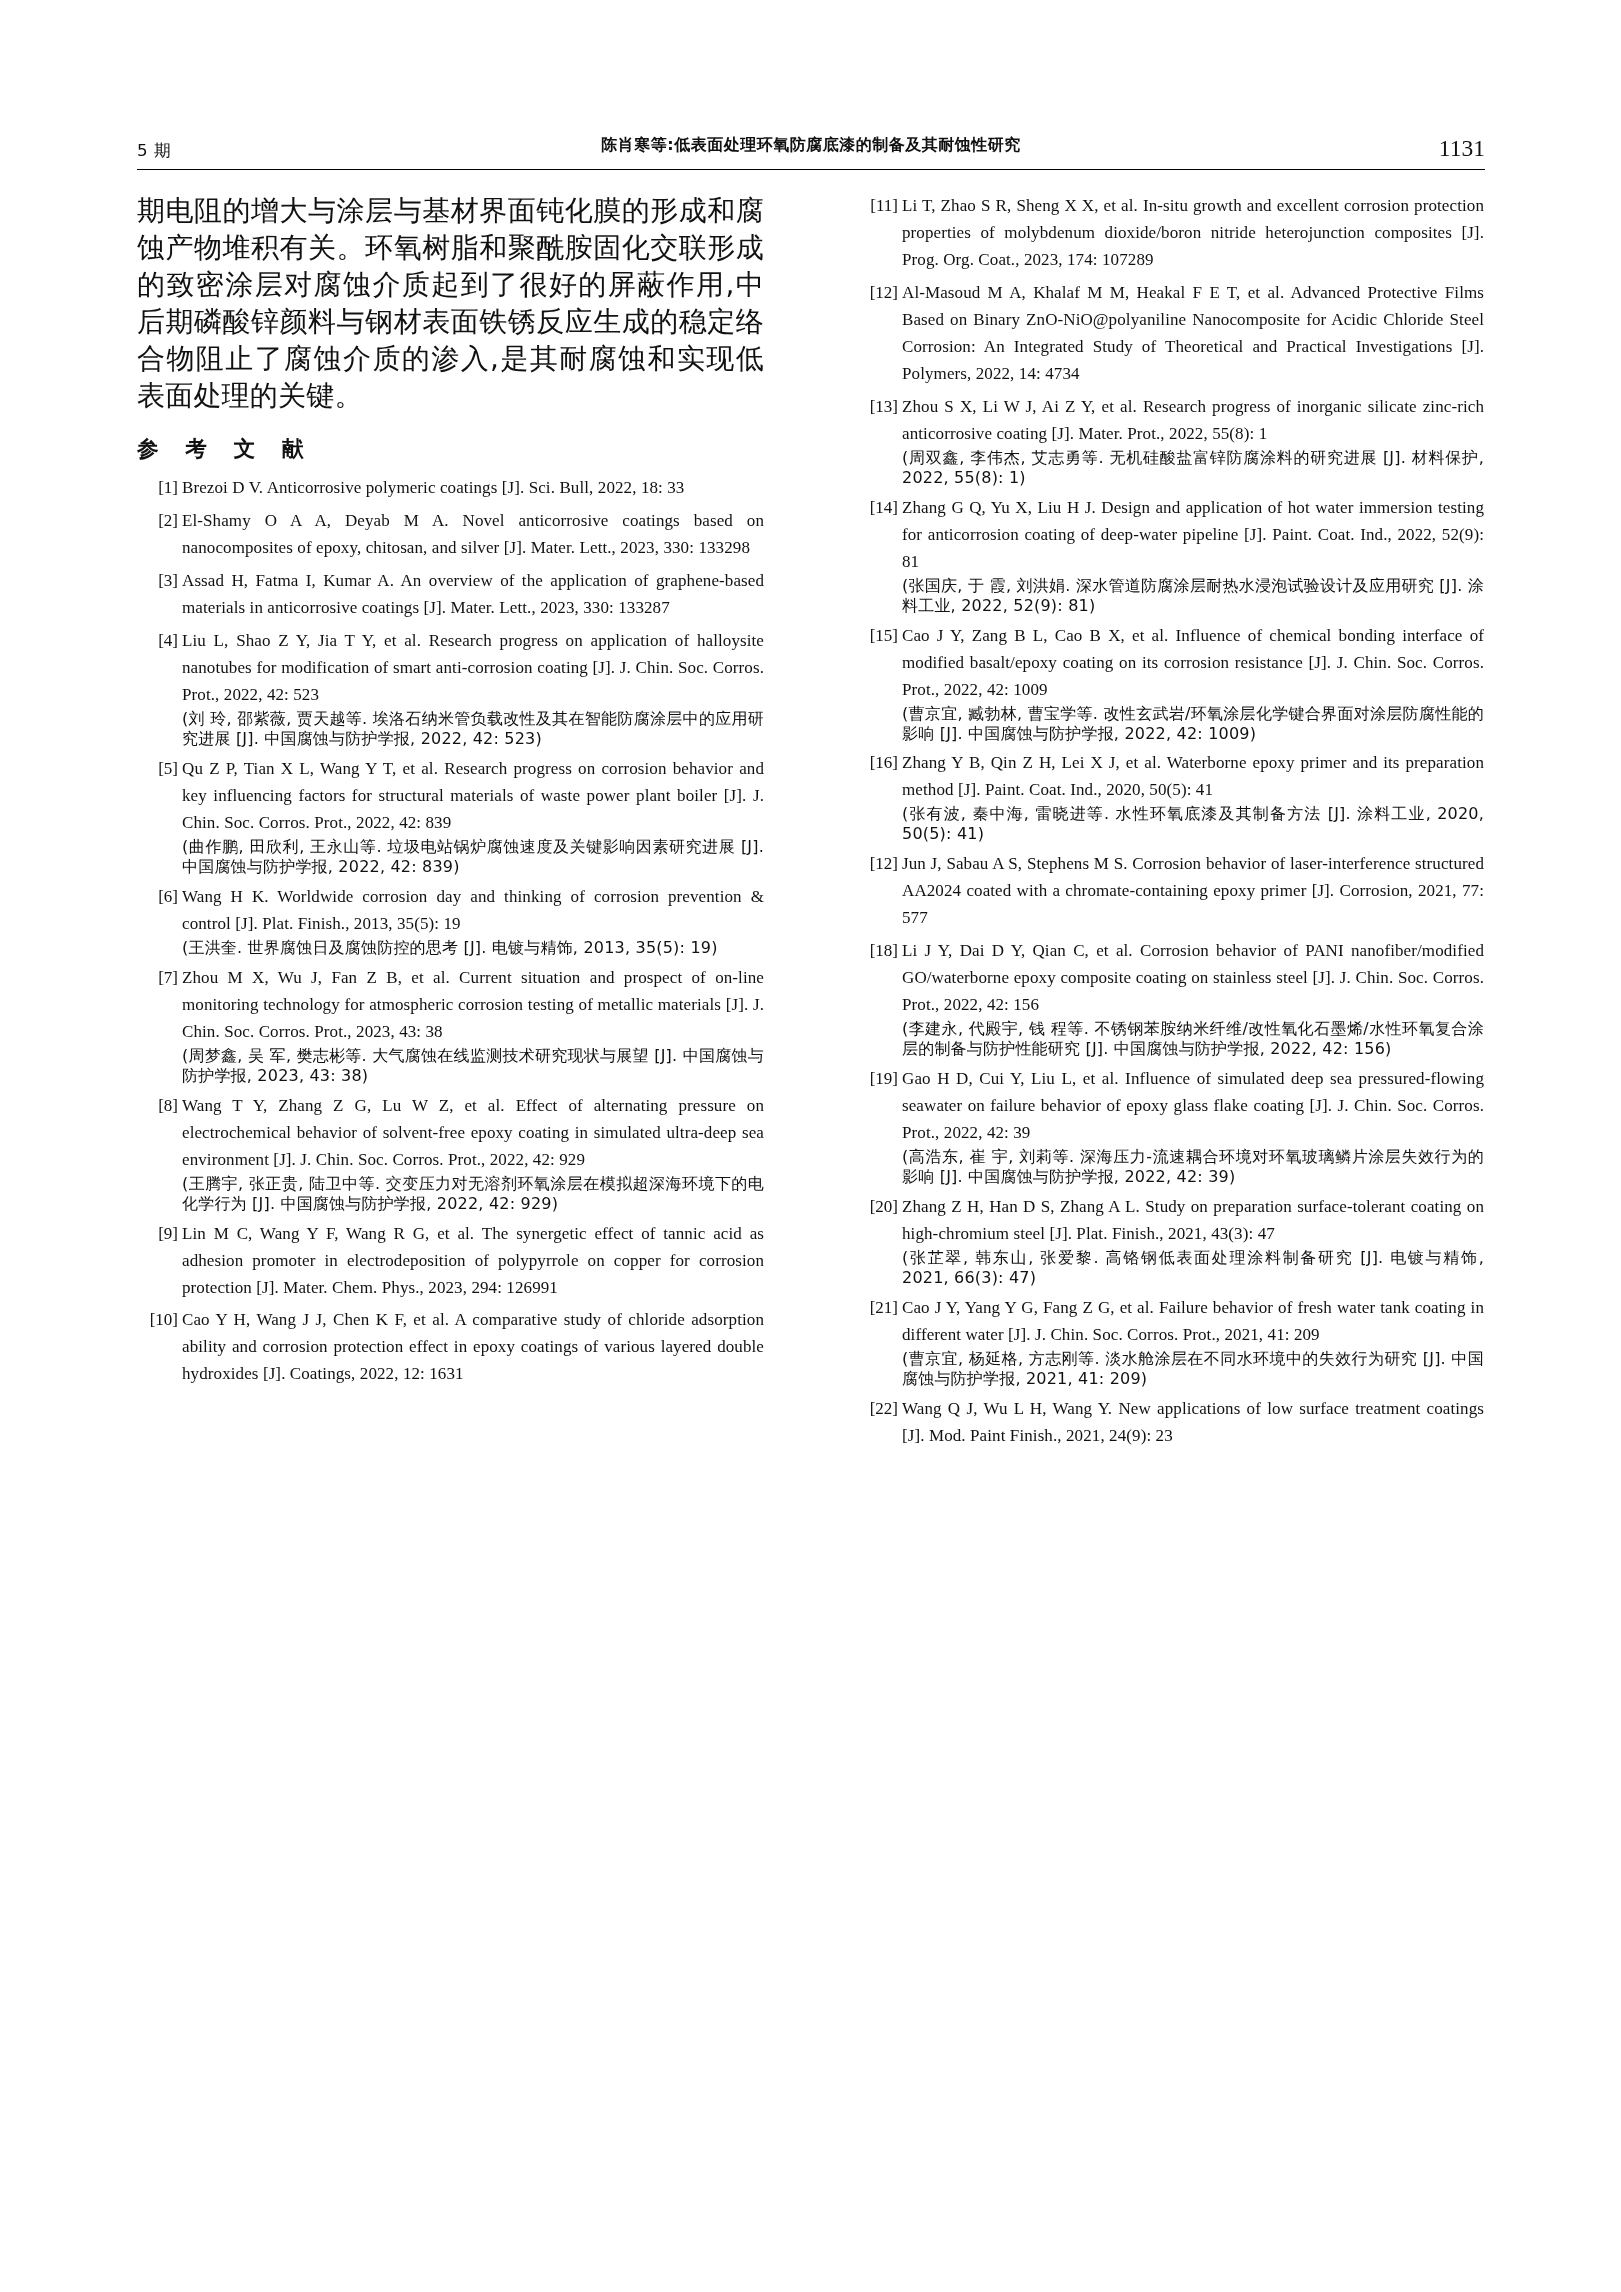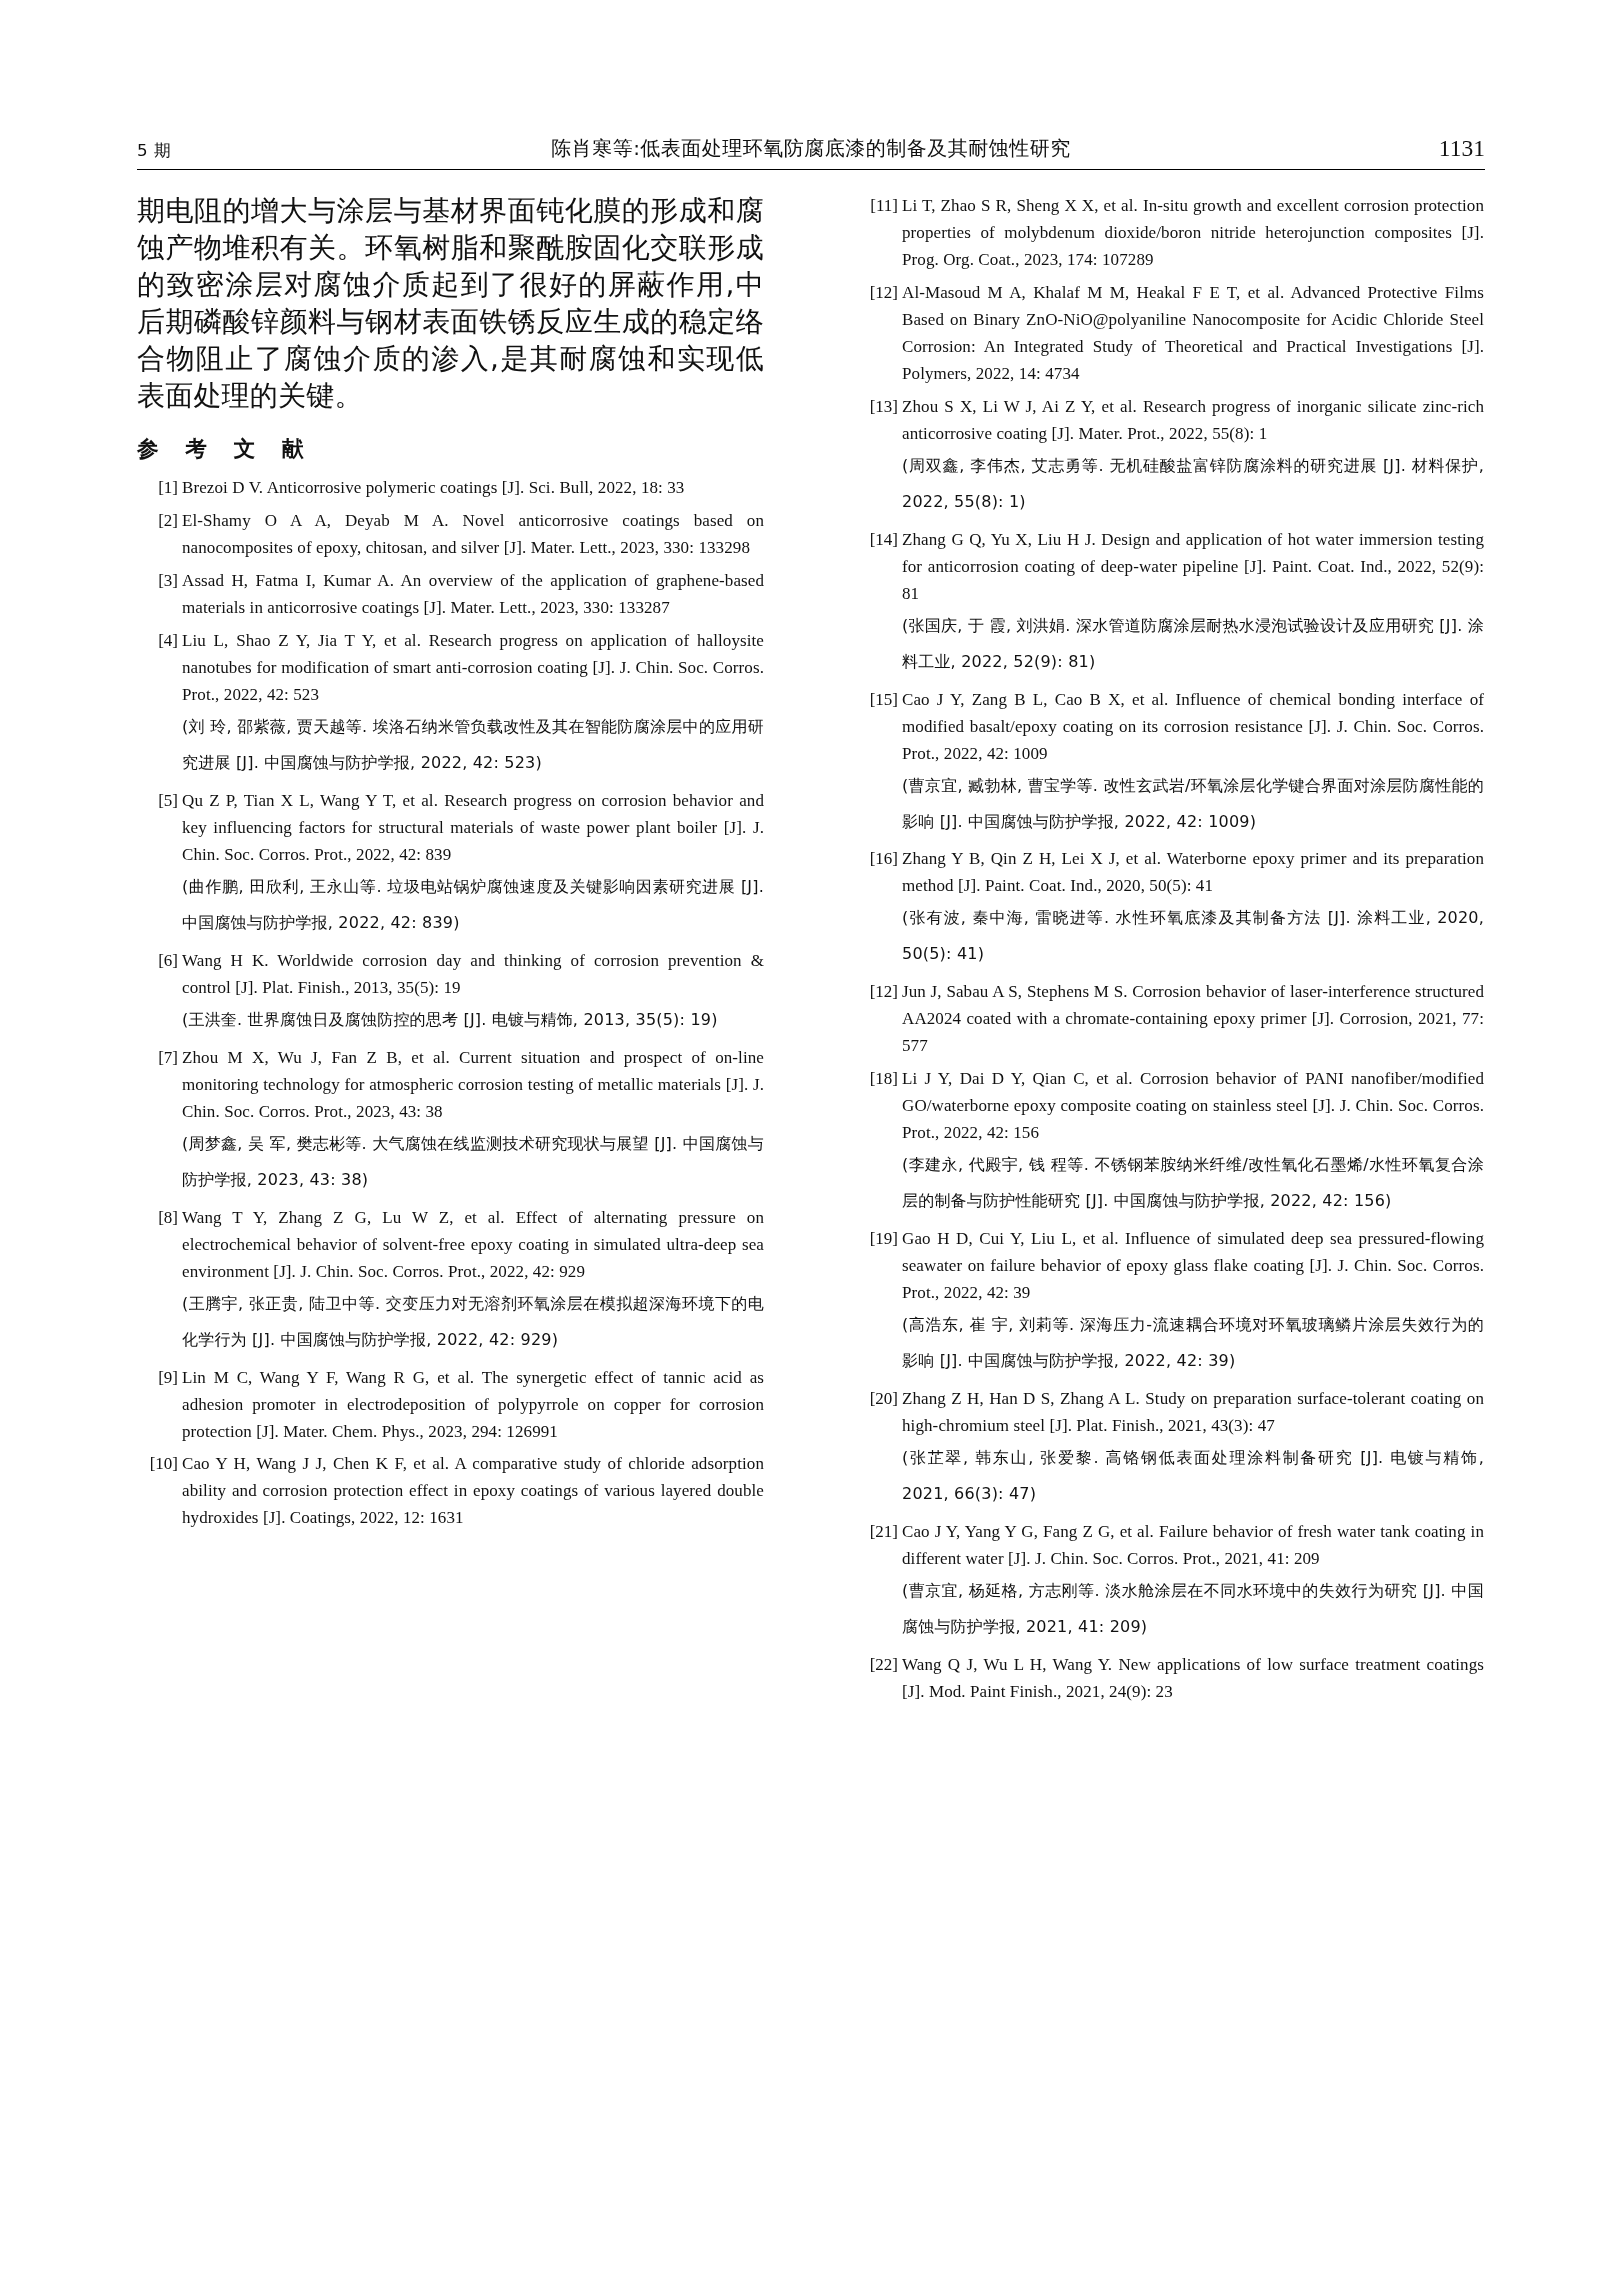--- a/index.html
+++ b/index.html
@@ -34,26 +34,27 @@
     font-size: 16.7px;
     gap: 8px;
   }
   .runhead .rh-left {
     font-family: "DejaVu Sans", sans-serif;
     font-size: 16.7px;
     letter-spacing: 0.5px;
   }
   .runhead .rh-center {
     font-family: "DejaVu Sans", sans-serif;
-    font-size: 20px;
+    font-size: 16px;
     letter-spacing: 0.5px;
     position: absolute;
     left: 50%;
     transform: translateX(-50%);
     white-space: nowrap;
+    font-weight: bold;
   }
   .runhead .rh-right {
     font-family: "Liberation Serif", serif;
     font-size: 23.5px;
   }
   .rule {
     position: absolute;
     left: 137px;
     top: 169px;
     width: 1348px;
@@ -118,21 +119,21 @@
   }
   .ref .en {
     font-family: "Liberation Serif", serif;
     font-size: 17px;
     letter-spacing: 0.1px;
     display: block;
   }
   .ref .cn {
     font-family: "DejaVu Sans", sans-serif;
     font-size: 16px;
-    line-height: 36px;
+    line-height: 20px;
     display: block;
     margin-top: 1px;
     letter-spacing: 0.2px;
   }
 </style>
 </head>
 <body>
 
 <div class="page">
 

